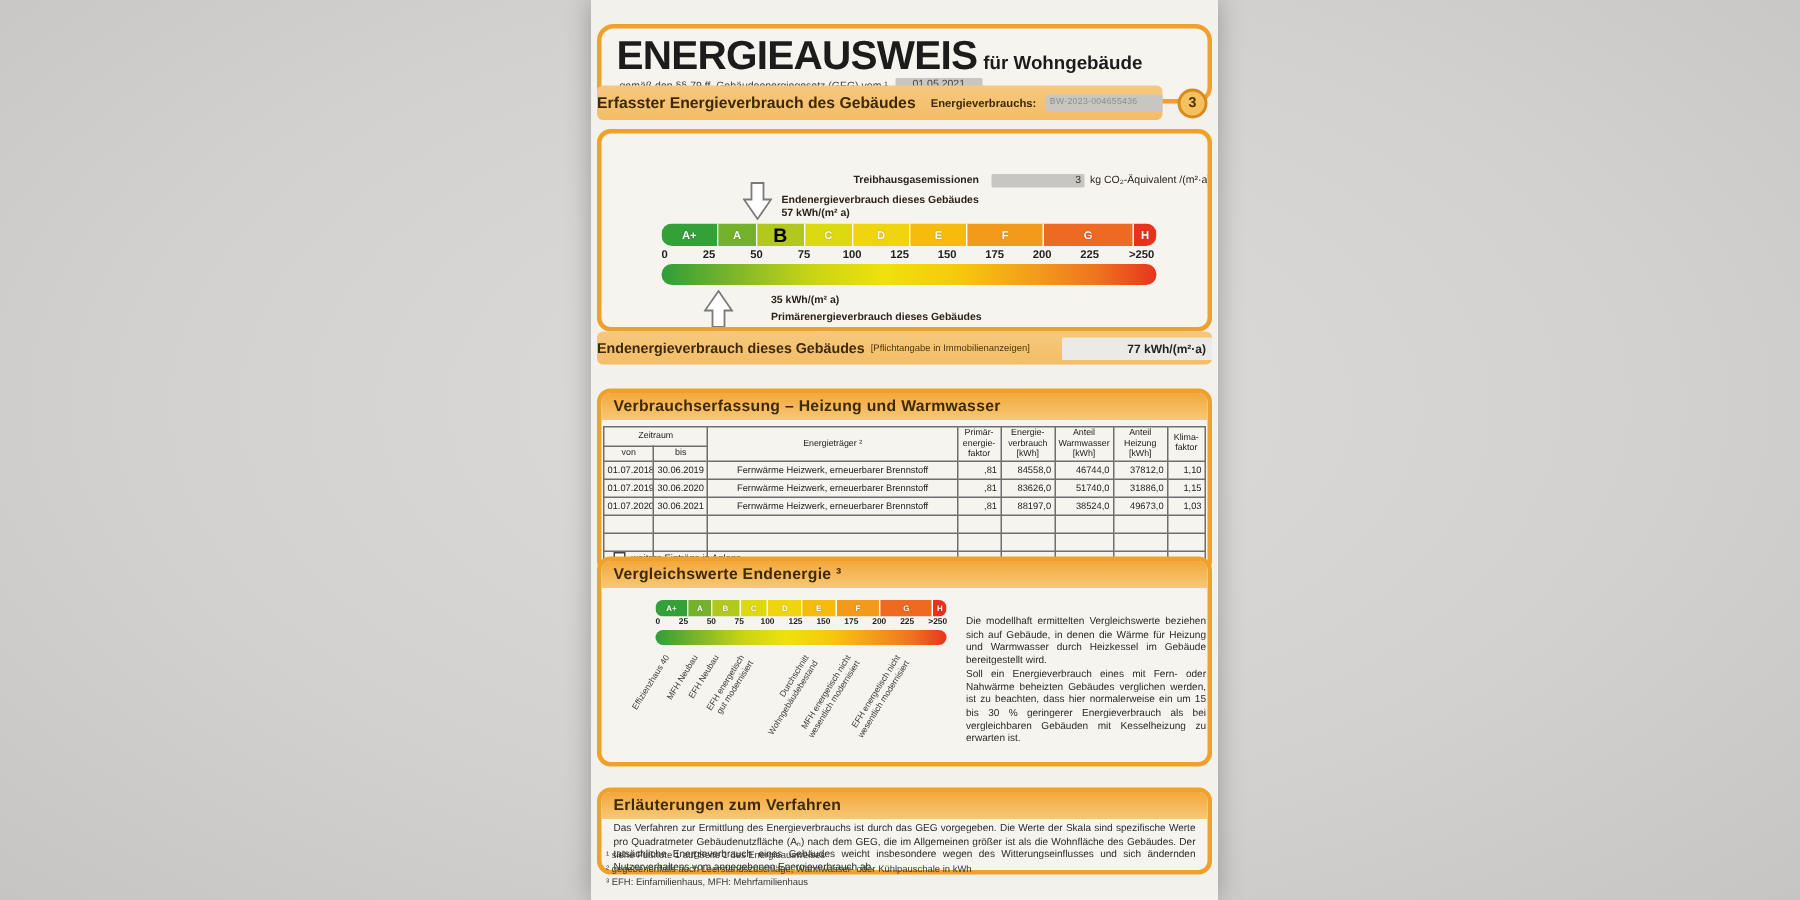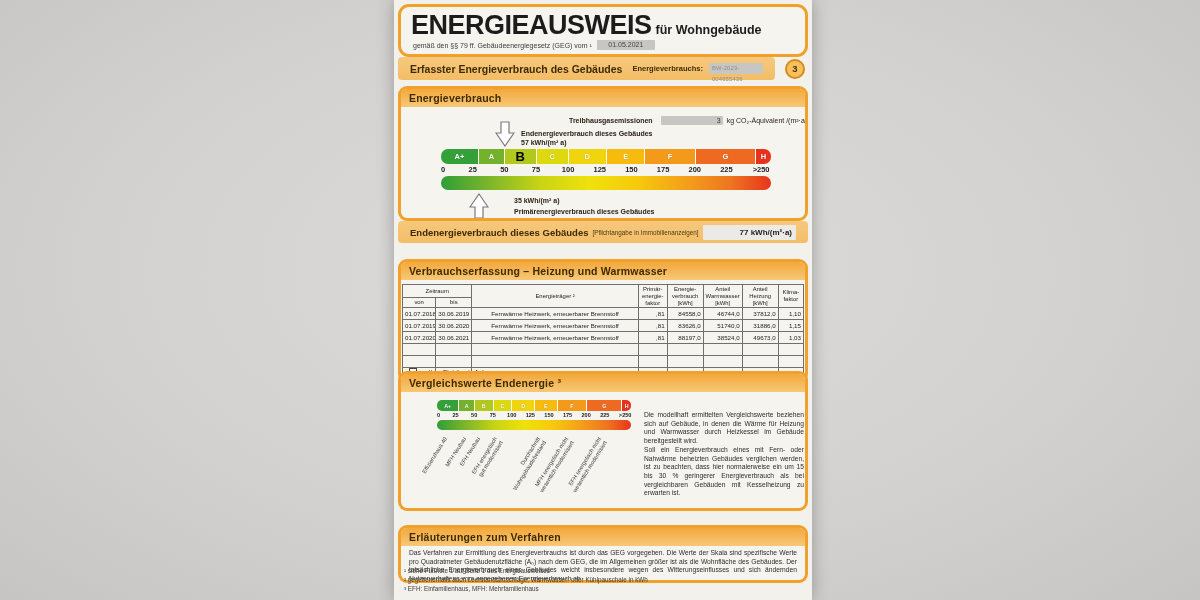--- a/index.html
+++ b/index.html
@@ -18,25 +18,25 @@
     position:absolute;left:4px;right:4px;
     border:3px solid #efa12b;border-radius:9px;background:#f6f4ef;overflow:hidden;
   }
   .panel-head{
     height:18px;line-height:18px;padding-left:8px;
     background:linear-gradient(180deg,#f3a83b,#f7c877);
     font-weight:bold;font-size:10.5px;color:#3f2a00;letter-spacing:.2px;
   }
   .amber-bar{
     position:absolute;background:linear-gradient(180deg,#f6c87e,#f3bd66);
-    border-radius:4px;display:flex;align-items:center;padding:0 12px;box-sizing:border-box;
+    border-radius:4px;display:flex;align-items:center;padding:0 0;box-sizing:border-box;
   }
   .gray-box{background:#c7c6c2;border-radius:1px;}
   
-  .title-box{top:4px;height:47px;border-radius:11px;}
+  .title-box{top:16px;height:47px;border-radius:11px;}
   .title-line{position:absolute;left:10px;top:3px;white-space:nowrap;}
   .title-main{font-size:27px;font-weight:800;letter-spacing:-.5px;color:#1c1c1c;}
   .title-suffix{font-size:12.5px;font-weight:bold;color:#1c1c1c;margin-left:4px;}
   .title-sub{position:absolute;left:12px;top:33px;font-size:7px;color:#3a3a3a;display:flex;align-items:center;gap:5px;}
   .date-box{width:58px;height:10px;font-size:7px;color:#444;text-align:center;line-height:10px;}
   
   .banner{top:57px;left:4px;width:377px;height:23px;gap:6px;}
   .banner-label{font-weight:bold;font-size:10.5px;color:#3f2a00;white-space:nowrap;}
   .reg-label{font-weight:bold;font-size:7.5px;color:#3f2a00;margin-left:4px;white-space:nowrap;}
   .reg-box{width:108px;height:11px;font-size:5.8px;color:#8d8d8b;line-height:11px;padding-left:3px;letter-spacing:.2px;}
@@ -120,21 +120,20 @@
   </div>
 
   <div class="amber-bar banner">
     <span class="banner-label">Erfasster Energieverbrauch des Gebäudes</span>
     <span class="reg-label">Energieverbrauchs:</span>
     <span class="gray-box reg-box">BW-2023-004655436</span>
   </div>
   <div class="page-badge">3</div>
 
   <div class="panel ev-panel">
-    <div class="panel-head">Energieverbrauch</div>
 
     <div class="ghg-row">
       <span class="ghg-label">Treibhausgasemissionen</span>
       <span class="gray-box ghg-box">3</span>
       <span class="ghg-unit">kg CO₂-Äquivalent /(m²·a)</span>
     </div>
 
     <svg class="arrow" style="left:94px;top:32px;" viewBox="0 0 20 26">
       <polygon points="6,1 14,1 14,12 19,12 10,25 1,12 6,12" fill="#ffffff" stroke="#7a7a7a" stroke-width="1.2"></polygon>
     </svg>

